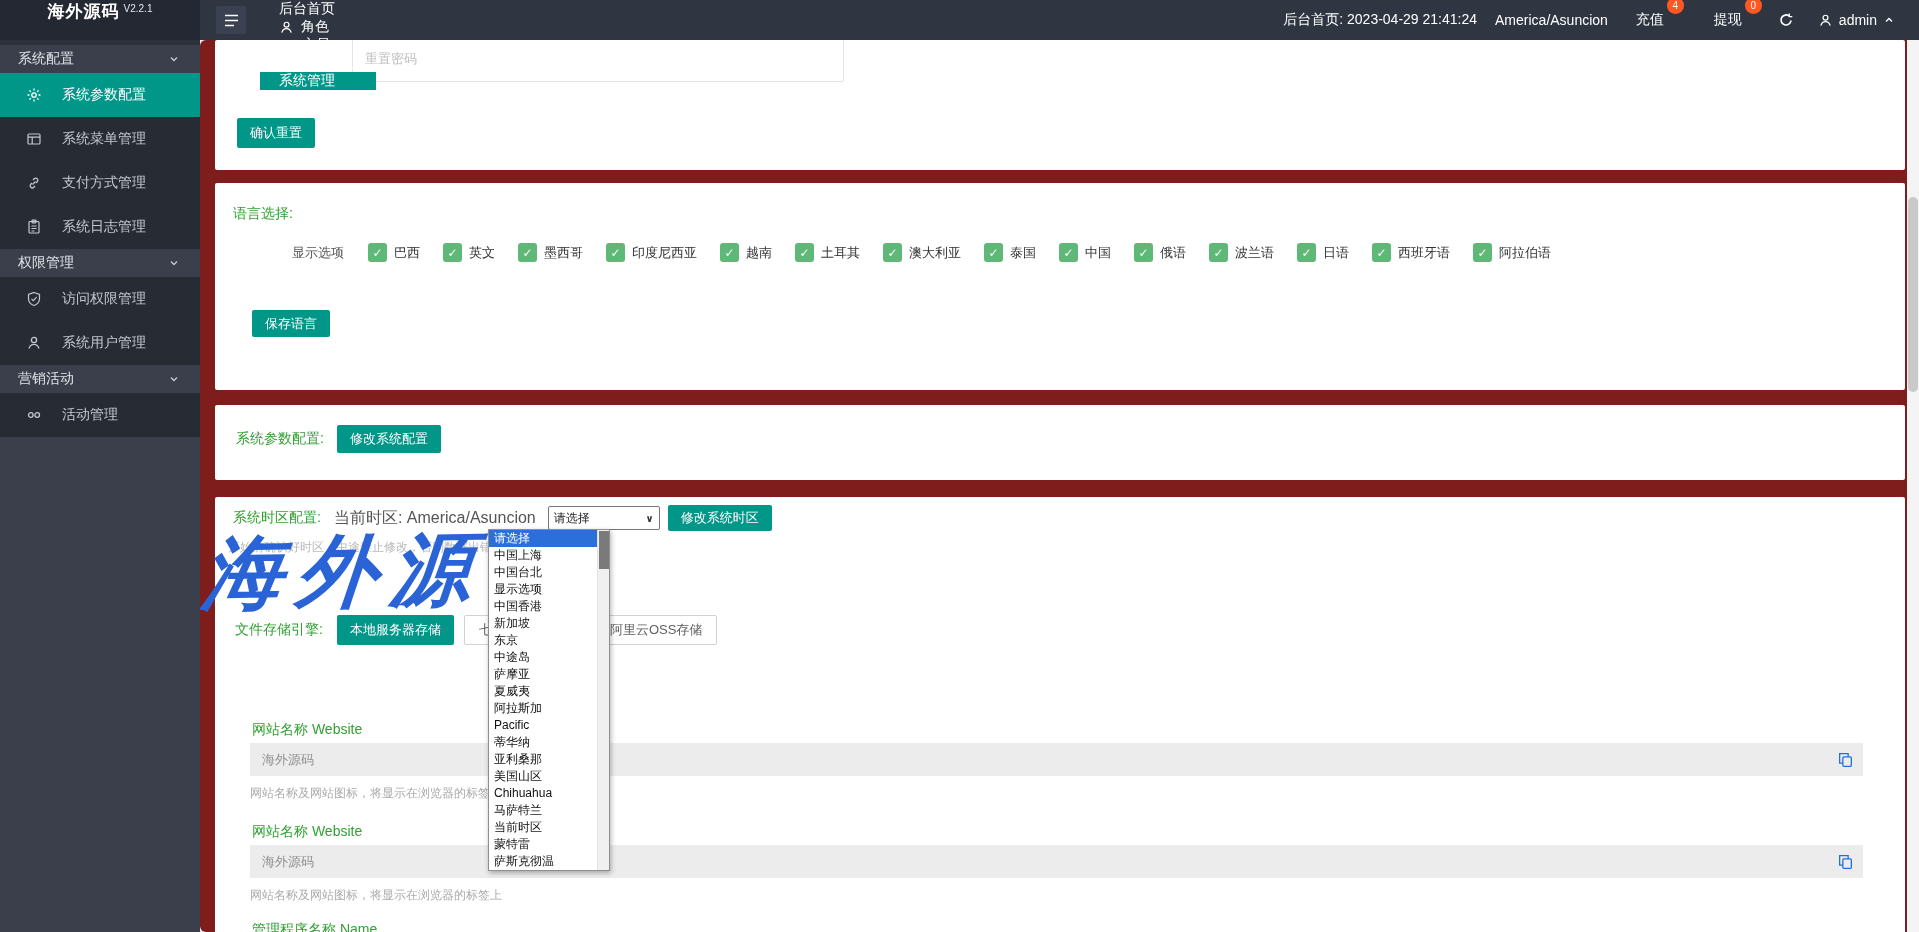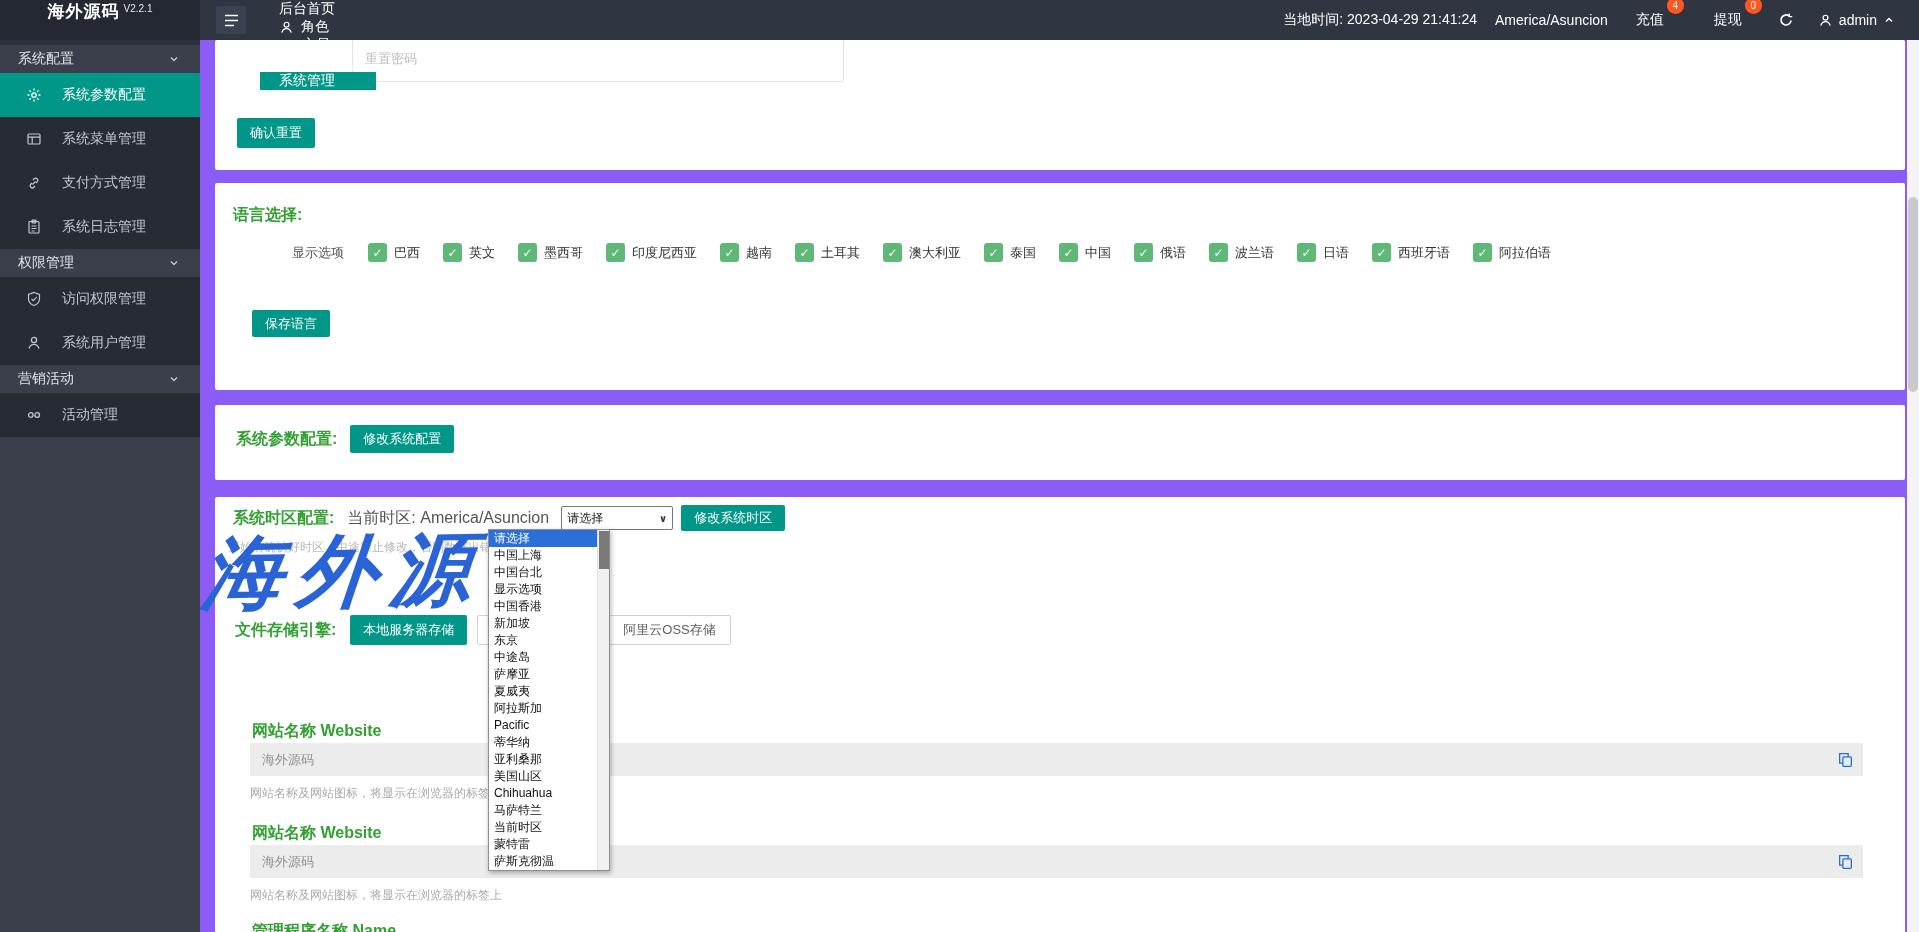--- a/index.html
+++ b/index.html
@@ -26,29 +26,29 @@
   .ico svg { display:block; }
 
   
   .sidebar { position:absolute; top:40px; left:0; width:200px; height:892px; background:#3a3f4b; z-index:45; }
   .side-strip { height:5px; background:#2c303a; }
   .side-header { height:28px; display:flex; align-items:center; justify-content:space-between; padding:0 20px 0 18px; font-size:14px; color:#e0e3e8; background:#3a3f4b; cursor:pointer; }
   .side-item { height:44px; display:flex; align-items:center; gap:20px; padding-left:26px; font-size:14px; color:#c2c7d0; background:#272b34; cursor:pointer; }
   .side-item.active { background:#009688; color:#fff; }
 
   
-  .main { position:absolute; left:200px; top:40px; width:1719px; height:892px; background:#8b5cf6; overflow:hidden; }
+  .main { position:absolute; left:200px; top:40px; width:1719px; height:892px; background:#7f1d1d; overflow:hidden;border-radius:6px; }
   .card { position:absolute; left:15px; width:1690px; background:#fff; border-radius:2px; }
   .card1 { top:0; height:130px; overflow:hidden; }
   .card2 { top:143px; height:207px; }
   .card3 { top:365px; height:75px; }
   .card4 { top:457px; height:217px; }
   .card5 { top:655px; height:280px; }
 
-  .green-label { color:#33a033; font-size:16px; font-weight:bold; white-space:nowrap; }
+  .green-label { color:#33a033; font-size:14px; font-weight:normal; white-space:nowrap; }
   .btn-teal { background:#009688; color:#fff; border:none; border-radius:2px; font-size:13px; padding:0 13px; cursor:pointer; font-family:inherit; white-space:nowrap; }
   .btn-white { background:#fff; color:#5f5f5f; border:1px solid #d2d2d2; border-radius:2px; font-size:13px; padding:0 14px; cursor:pointer; font-family:inherit; white-space:nowrap; }
 
   .pwd-input { position:absolute; left:137px; top:-6px; width:492px; height:48px; border:1px solid #e3e3e3; border-radius:2px; padding-left:12px; font-size:13px; color:#666; outline:none; font-family:inherit; }
   .pwd-input::placeholder { color:#bfbfbf; }
   .confirm-btn { position:absolute; left:22px; top:78px; height:30px; }
 
   .lang-title { position:absolute; left:18px; top:22px; }
   .lang-row { position:absolute; left:77px; top:60px; display:flex; align-items:center; }
   .lang-row-label { font-size:13px; color:#555; margin-right:24px; white-space:nowrap; }
@@ -139,21 +139,21 @@
       <span>帮助中心</span>
     </div>
     <div class="nav-item active">
       <span>系统管理</span>
     </div>
     <div class="nav-item">
       <span>商城</span>
     </div>
   </div>
   <div class="nav-right">
-    <span class="nav-time"><span>当地时间:</span> <span>2023-04-29 21:41:24</span></span>
+    <span class="nav-time"><span>后台首页:</span> <span>2023-04-29 21:41:24</span></span>
     <span class="nav-tz">America/Asuncion</span>
     <div class="nav-badge-item">
       <span>充值</span>
       <span class="badge">4</span>
     </div>
     <div class="nav-badge-item">
       <span>提现</span>
       <span class="badge">0</span>
     </div>
     <div class="nav-refresh">

